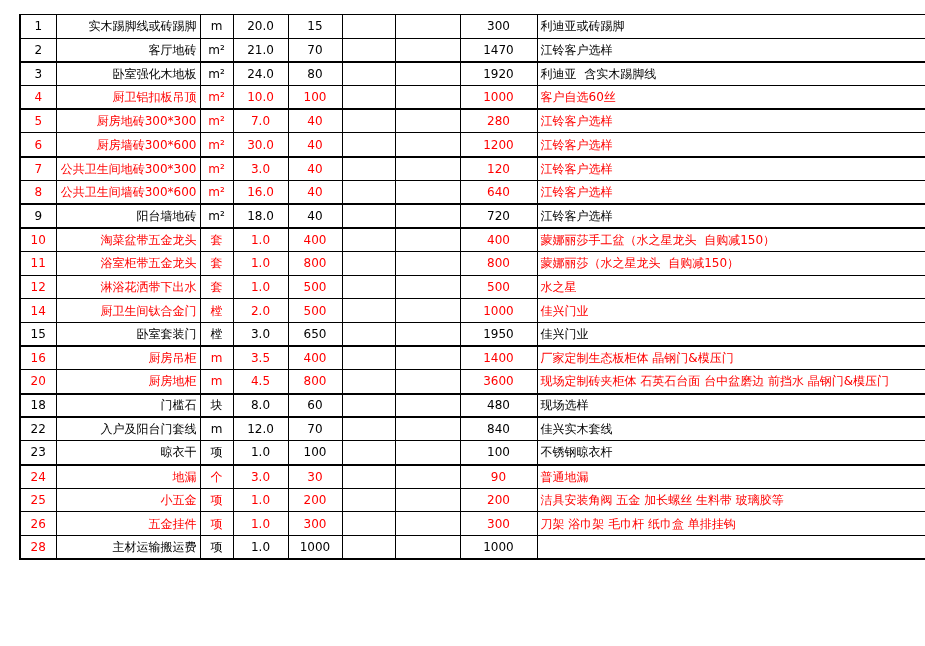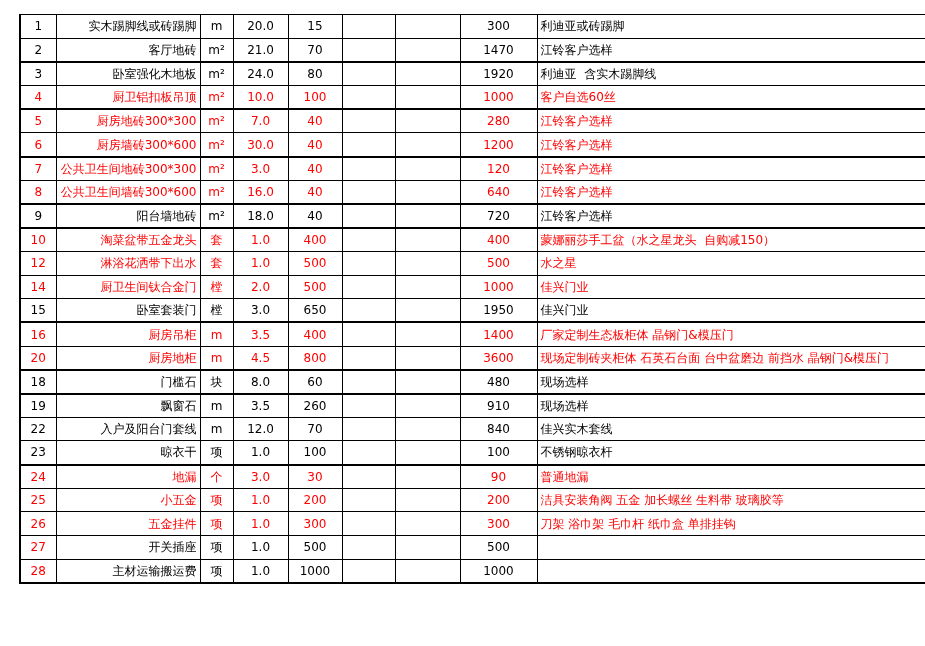--- a/index.html
+++ b/index.html
@@ -156,20 +156,31 @@
     <td class="l red">淘菜盆带五金龙头</td>
     <td class="c red">套</td>
     <td class="c red">1.0</td>
     <td class="c red">400</td>
     <td class="c red"></td>
     <td class="c red"></td>
     <td class="c red">400</td>
     <td class="remark red">蒙娜丽莎手工盆（水之星龙头  自购减150）</td>
   </tr>
         <tr>
+    <td class="c red">11</td>
+    <td class="l red">浴室柜带五金龙头</td>
+    <td class="c red">套</td>
+    <td class="c red">1.0</td>
+    <td class="c red">800</td>
+    <td class="c red"></td>
+    <td class="c red"></td>
+    <td class="c red">800</td>
+    <td class="remark red">蒙娜丽莎（水之星龙头  自购减150）</td>
+  </tr>
+        <tr>
     <td class="c red">12</td>
     <td class="l red">淋浴花洒带下出水</td>
     <td class="c red">套</td>
     <td class="c red">1.0</td>
     <td class="c red">500</td>
     <td class="c red"></td>
     <td class="c red"></td>
     <td class="c red">500</td>
     <td class="remark red">水之星</td>
   </tr>
@@ -222,31 +233,20 @@
     <td class="l black">门槛石</td>
     <td class="c black">块</td>
     <td class="c black">8.0</td>
     <td class="c black">60</td>
     <td class="c black"></td>
     <td class="c black"></td>
     <td class="c black">480</td>
     <td class="remark black">现场选样</td>
   </tr>
         <tr>
-    <td class="c black">19</td>
-    <td class="l black">飘窗石</td>
-    <td class="c black">m</td>
-    <td class="c black">3.5</td>
-    <td class="c black">260</td>
-    <td class="c black"></td>
-    <td class="c black"></td>
-    <td class="c black">910</td>
-    <td class="remark black">现场选样</td>
-  </tr>
-        <tr>
     <td class="c black">22</td>
     <td class="l black">入户及阳台门套线</td>
     <td class="c black">m</td>
     <td class="c black">12.0</td>
     <td class="c black">70</td>
     <td class="c black"></td>
     <td class="c black"></td>
     <td class="c black">840</td>
     <td class="remark black">佳兴实木套线</td>
   </tr>
@@ -288,31 +288,20 @@
     <td class="l red">五金挂件</td>
     <td class="c red">项</td>
     <td class="c red">1.0</td>
     <td class="c red">300</td>
     <td class="c red"></td>
     <td class="c red"></td>
     <td class="c red">300</td>
     <td class="remark red">刀架 浴巾架 毛巾杆 纸巾盒 单排挂钩</td>
   </tr>
         <tr>
-    <td class="c red">27</td>
-    <td class="l black">开关插座</td>
-    <td class="c black">项</td>
-    <td class="c black">1.0</td>
-    <td class="c black">500</td>
-    <td class="c black"></td>
-    <td class="c black"></td>
-    <td class="c black">500</td>
-    <td class="remark black"></td>
-  </tr>
-        <tr>
     <td class="c red">28</td>
     <td class="l black">主材运输搬运费</td>
     <td class="c black">项</td>
     <td class="c black">1.0</td>
     <td class="c black">1000</td>
     <td class="c black"></td>
     <td class="c black"></td>
     <td class="c black">1000</td>
     <td class="remark black"></td>
   </tr>

